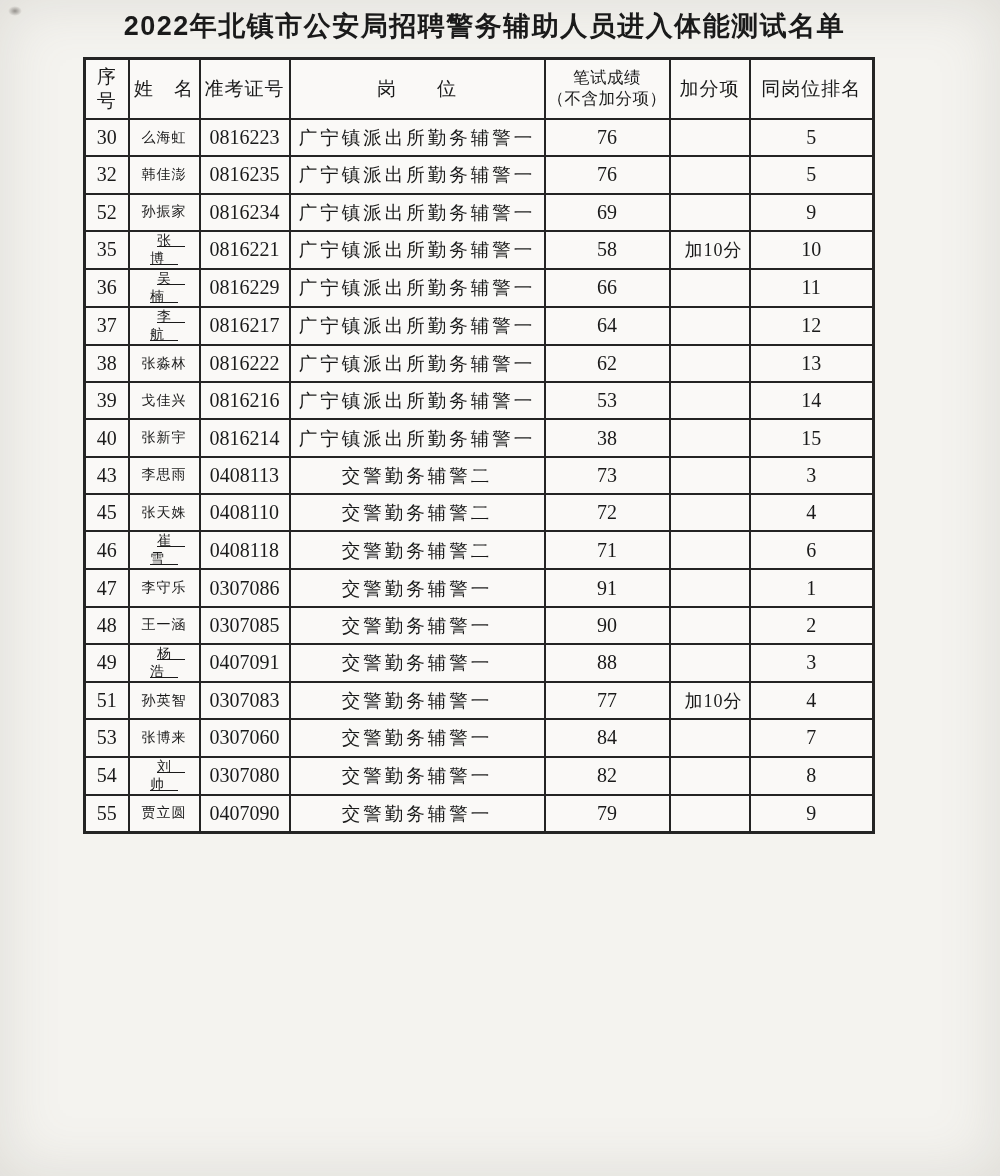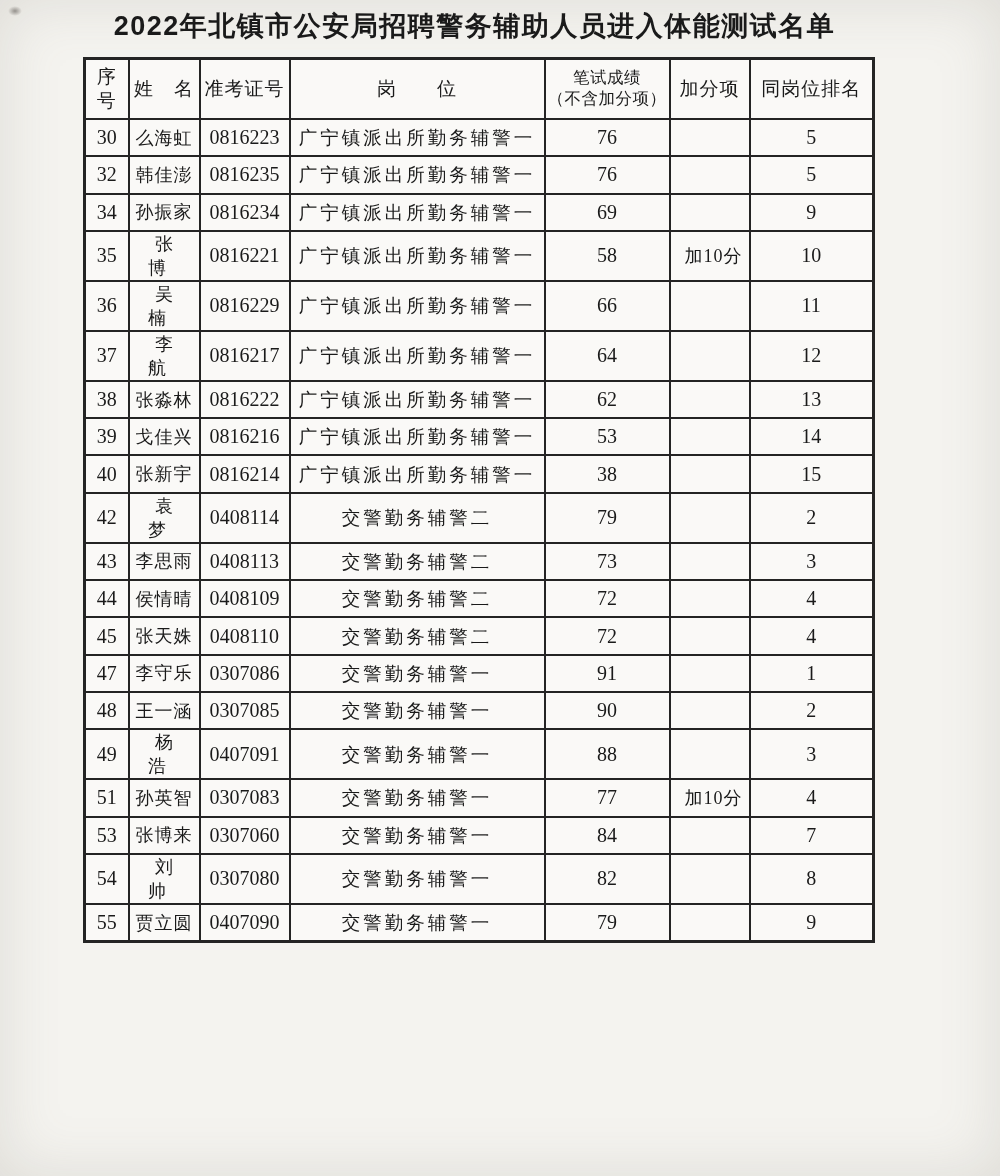--- a/index.html
+++ b/index.html
@@ -15,21 +15,21 @@
     box-shadow: inset 0 0 60px rgba(120,115,105,0.18);
   }
   .scan-mark {
     position: absolute; left: 8px; top: 6px;
     width: 14px; height: 10px;
     background: radial-gradient(ellipse at center, rgba(80,75,70,0.55), rgba(80,75,70,0) 70%);
     border-radius: 50%;
   }
   .doc-title {
     position: absolute;
-    left: 80px; top: 8px; width: 789px;
+    left: 90px; top: 8px; width: 789px;
     text-align: center;
     font-family: "Liberation Sans", "DejaVu Sans", sans-serif;
     font-weight: bold;
     font-size: 27px;
     letter-spacing: 1.5px;
     color: var(--ink, #161616);
   }
   table.roster {
     position: absolute;
     left: 83px; top: 57px;
@@ -54,22 +54,22 @@
     letter-spacing: 1px;
     white-space: pre-line;
     line-height: 1.25;
   }
   thead th.c4 { font-size: 16.5px; letter-spacing: 0.5px; }
   tbody td { height: 35.3px; font-size: 19px; }
   tbody td.c0, tbody td.c2, tbody td.c4, tbody td.c6 {
     font-family: "Liberation Serif", "DejaVu Serif", serif;
     font-size: 20px;
   }
-  tbody td.c1 { font-size: 18px; letter-spacing: 1px; }
-  tbody td.c1.name-2 { letter-spacing: 14px; text-indent: 14px; }
+  tbody td.c1 { font-size: 14px; letter-spacing: 1px; }
+  tbody td.c1.name-2 { letter-spacing: 14px; text-indent: 14px; text-decoration: underline; }
   tbody td.c3 { font-size: 18.5px; letter-spacing: 3px; }
   tbody td.c5 { font-size: 18px; letter-spacing: 1px; padding-left: 10px; }
 </style>
 </head>
 <body>
 
 <div class="page">
   <div class="scan-mark"></div>
 
   <div class="doc-title">2022年北镇市公安局招聘警务辅助人员进入体能测试名单</div>
@@ -109,21 +109,21 @@
         <tr>
           <td class="c0">32</td>
           <td class="c1">韩佳澎</td>
           <td class="c2">0816235</td>
           <td class="c3">广宁镇派出所勤务辅警一</td>
           <td class="c4">76</td>
           <td class="c5"></td>
           <td class="c6">5</td>
         </tr>
         <tr>
-          <td class="c0">34</td>
+          <td class="c0">52</td>
           <td class="c1">孙振家</td>
           <td class="c2">0816234</td>
           <td class="c3">广宁镇派出所勤务辅警一</td>
           <td class="c4">69</td>
           <td class="c5"></td>
           <td class="c6">9</td>
         </tr>
         <tr>
           <td class="c0">35</td>
           <td class="c1 name-2">张博</td>
@@ -170,58 +170,49 @@
           <td class="c6">14</td>
         </tr>
         <tr>
           <td class="c0">40</td>
           <td class="c1">张新宇</td>
           <td class="c2">0816214</td>
           <td class="c3">广宁镇派出所勤务辅警一</td>
           <td class="c4">38</td>
           <td class="c5"></td>
           <td class="c6">15</td>
-        </tr>
-        <tr>
-          <td class="c0">42</td>
-          <td class="c1 name-2">袁梦</td>
-          <td class="c2">0408114</td>
-          <td class="c3">交警勤务辅警二</td>
-          <td class="c4">79</td>
-          <td class="c5"></td>
-          <td class="c6">2</td>
         </tr>
         <tr>
           <td class="c0">43</td>
           <td class="c1">李思雨</td>
           <td class="c2">0408113</td>
           <td class="c3">交警勤务辅警二</td>
           <td class="c4">73</td>
           <td class="c5"></td>
           <td class="c6">3</td>
         </tr>
         <tr>
-          <td class="c0">44</td>
-          <td class="c1">侯情晴</td>
-          <td class="c2">0408109</td>
-          <td class="c3">交警勤务辅警二</td>
-          <td class="c4">72</td>
-          <td class="c5"></td>
-          <td class="c6">4</td>
-        </tr>
-        <tr>
           <td class="c0">45</td>
           <td class="c1">张天姝</td>
           <td class="c2">0408110</td>
           <td class="c3">交警勤务辅警二</td>
           <td class="c4">72</td>
           <td class="c5"></td>
           <td class="c6">4</td>
         </tr>
         <tr>
+          <td class="c0">46</td>
+          <td class="c1 name-2">崔雪</td>
+          <td class="c2">0408118</td>
+          <td class="c3">交警勤务辅警二</td>
+          <td class="c4">71</td>
+          <td class="c5"></td>
+          <td class="c6">6</td>
+        </tr>
+        <tr>
           <td class="c0">47</td>
           <td class="c1">李守乐</td>
           <td class="c2">0307086</td>
           <td class="c3">交警勤务辅警一</td>
           <td class="c4">91</td>
           <td class="c5"></td>
           <td class="c6">1</td>
         </tr>
         <tr>
           <td class="c0">48</td>

